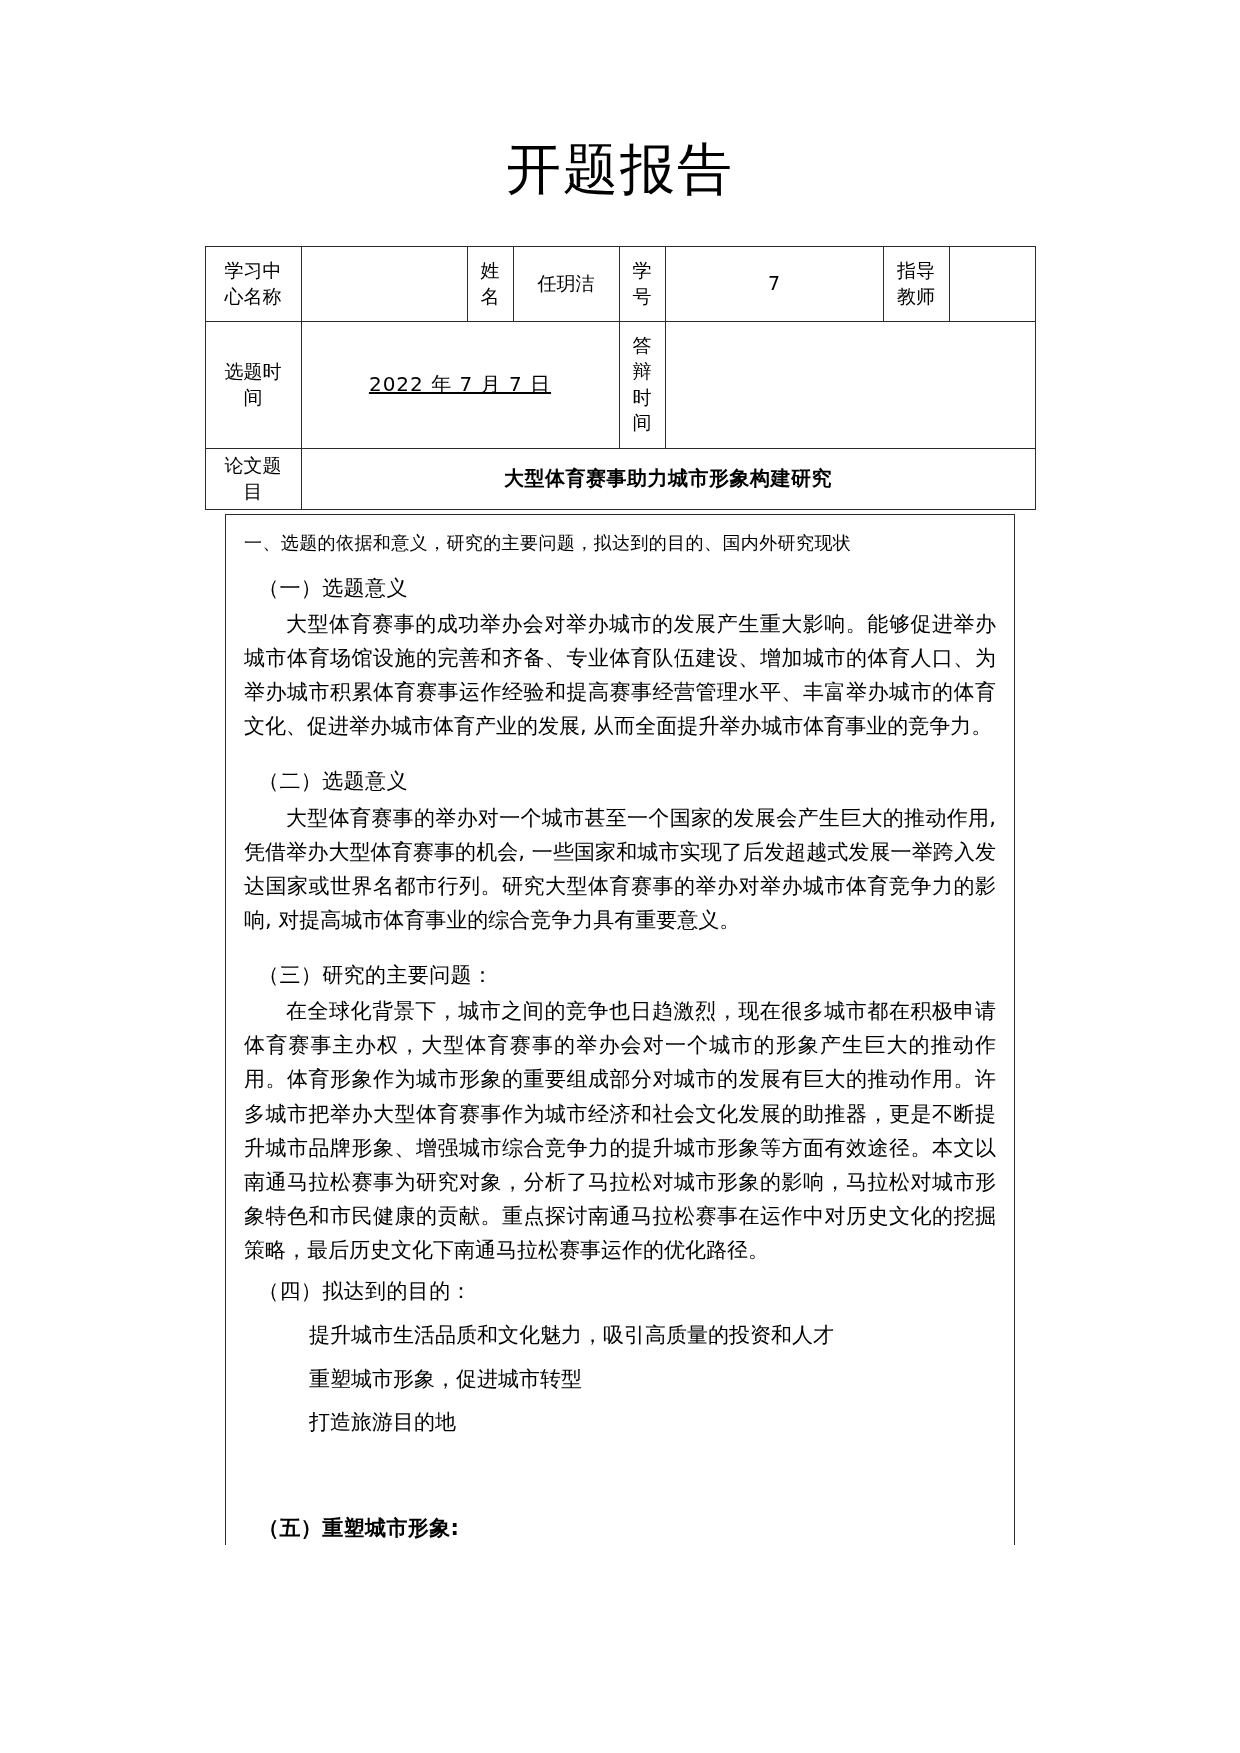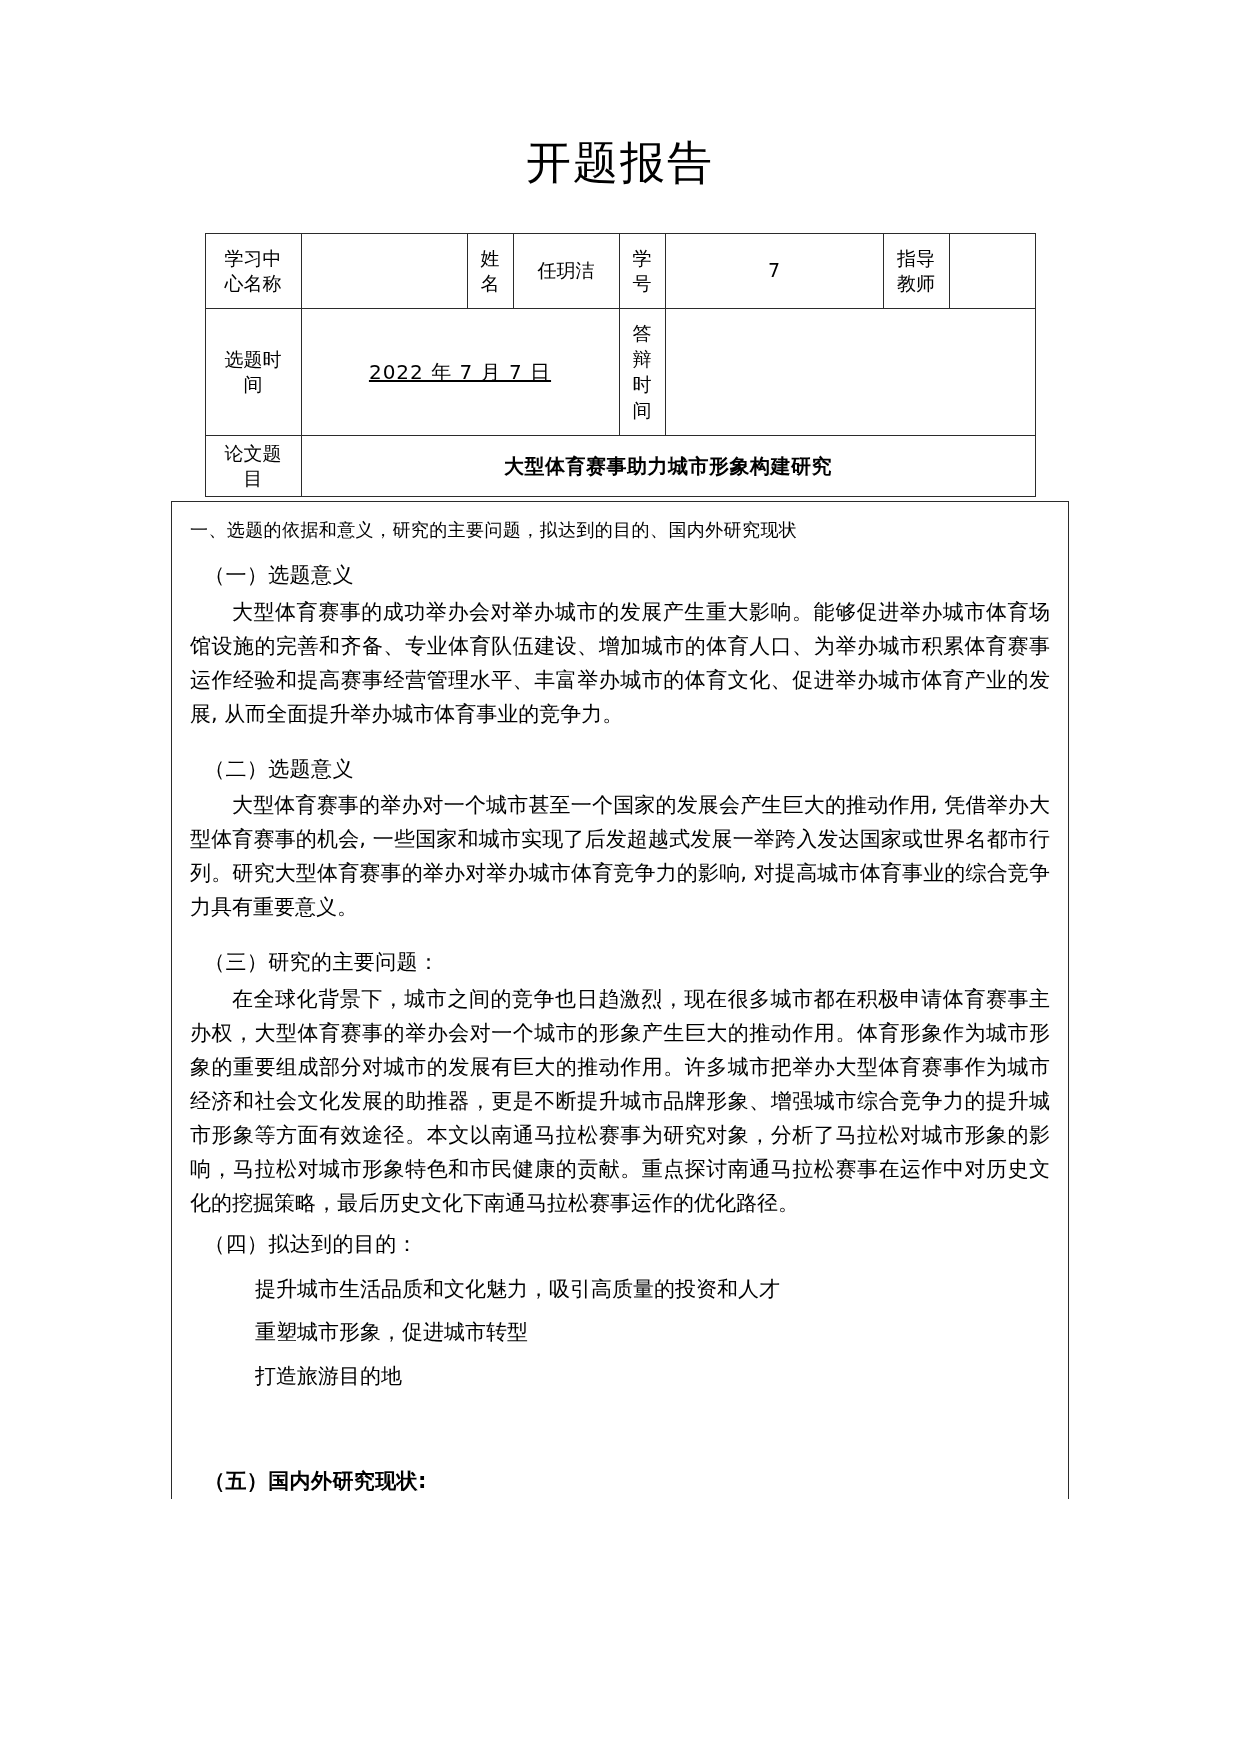--- a/index.html
+++ b/index.html
@@ -15,21 +15,21 @@
     position: relative;
     width: 1240px;
     height: 1753px;
     margin: 0 auto;
     background: #ffffff;
     overflow: hidden;
     box-sizing: border-box;
   }
   .doc-title {
     text-align: center;
-    font-size: 45px;
+    font-size: 55px;
     font-weight: 400;
     letter-spacing: 2px;
     margin: 0;
     padding-top: 135px;
     padding-bottom: 0;
     line-height: 1.25;
     font-family: "DejaVu Sans", "Liberation Sans", sans-serif;
   }
   .info-table {
     border-collapse: collapse;
@@ -71,21 +71,21 @@
   .row-h1 td { height: 66px; }
   .row-h2 td { height: 118px; }
   .row-h3 td { height: 52px; }
   .thesis-title-cell {
     font-weight: bold;
     font-size: 20px;
     letter-spacing: 0.5px;
   }
 
   .body-block {
-    width: 898px;
+    width: 790px;
     margin: 0 auto;
     border-left: 1px solid #2b2b2b;
     border-right: 1px solid #2b2b2b;
     border-top: 1px solid #2b2b2b;
     box-sizing: border-box;
     padding: 14px 18px 0 18px;
     min-height: 860px;
     font-family: "DejaVu Sans", "Liberation Sans", sans-serif;
   }
   .sec-heading {
@@ -203,17 +203,17 @@
     <p class="sub-heading">（三）研究的主要问题：</p>
     <p class="para para-last">在全球化背景下，城市之间的竞争也日趋激烈，现在很多城市都在积极申请体育赛事主办权，大型体育赛事的举办会对一个城市的形象产生巨大的推动作用。体育形象作为城市形象的重要组成部分对城市的发展有巨大的推动作用。许多城市把举办大型体育赛事作为城市经济和社会文化发展的助推器，更是不断提升城市品牌形象、增强城市综合竞争力的提升城市形象等方面有效途径。本文以南通马拉松赛事为研究对象，分析了马拉松对城市形象的影响，马拉松对城市形象特色和市民健康的贡献。重点探讨南通马拉松赛事在运作中对历史文化的挖掘策略，最后历史文化下南通马拉松赛事运作的优化路径。</p>
 
     <p class="sub-heading">（四）拟达到的目的：</p>
     <p class="plain-line">提升城市生活品质和文化魅力，吸引高质量的投资和人才</p>
     <p class="plain-line">重塑城市形象，促进城市转型</p>
     <p class="plain-line">打造旅游目的地</p>
 
     <div class="gap-lg"></div>
 
-    <p class="sub-heading sub-heading-bold">（五）国内外研究现状:</p>
+    <p class="sub-heading sub-heading-bold">（五）重塑城市形象:</p>
 
   </div>
 
 </div>
 
 </body></html>

